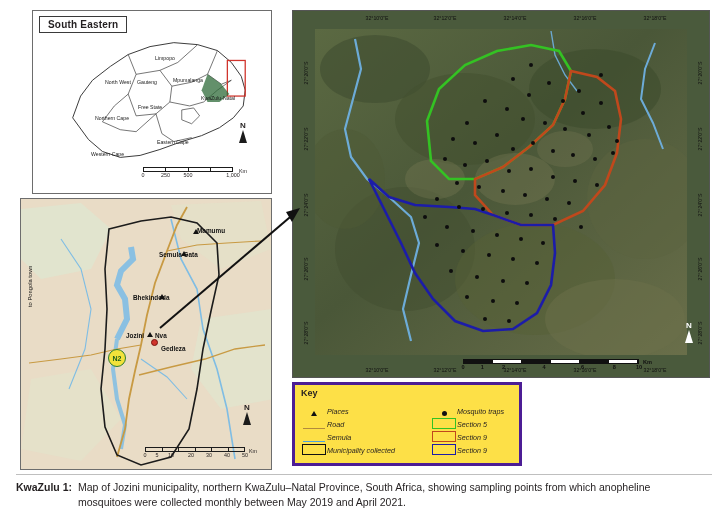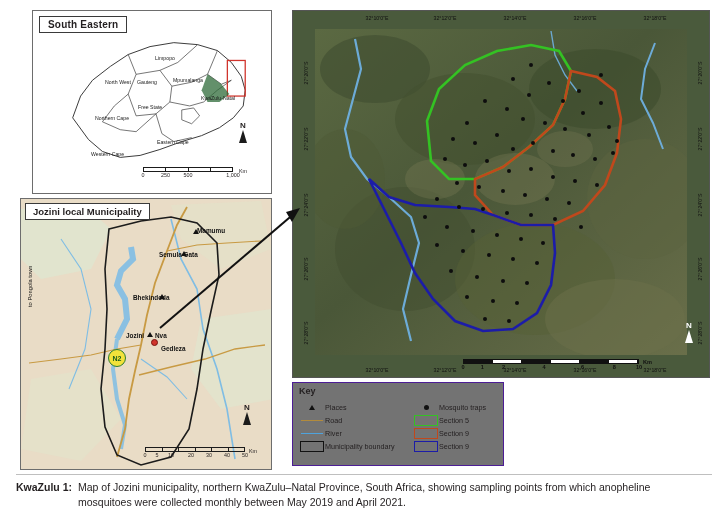--- a/index.html
+++ b/index.html
@@ -66,26 +66,26 @@
   .trap{position:absolute;width:4px;height:4px;border-radius:50%;background:#0d0d0d;}
   .sat-scale{position:absolute;left:170px;bottom:4px;z-index:10;}
   .sat-scale .bar{display:flex;height:5px;border:.6px solid #111;box-sizing:border-box;background:#fff;}
   .sat-scale .bar div{flex:1;border-right:.6px solid #111;box-sizing:border-box;}
   .sat-scale .bar div:nth-child(odd){background:#111;}
   .sat-scale .ticks{position:relative;height:9px;}
   .sat-scale .ticks span{position:absolute;top:0;font-size:5.6px;transform:translateX(-50%);color:#111;font-weight:bold;}
 
   
   .key-panel{
-    position:absolute;left:292px;top:382px;width:212px;height:84px;
-    border:1px solid #4c1d95;background:#737373;box-sizing:border-box;
+    position:absolute;left:292px;top:382px;width:230px;height:84px;
+    border:3px solid #4c1d95;background:#fde047;box-sizing:border-box;
   }
   .key-title{position:absolute;left:6px;top:3px;font-size:9px;font-weight:bold;}
   .key-col{position:absolute;font-size:7.2px;}
-  .key-row{display:flex;align-items:center;height:13px;}
+  .key-row{display:flex;align-items:flex-end;height:13px;font-style:italic;}
   .key-row .sym{width:26px;display:flex;align-items:center;justify-content:center;flex:0 0 26px;}
   .key-row .txt{white-space:nowrap;}
   .sym-tri{width:0;height:0;border-left:3.2px solid transparent;border-right:3.2px solid transparent;border-bottom:5.5px solid #111;}
   .sym-dot{width:5px;height:5px;border-radius:50%;background:#111;}
   .sym-line{width:22px;height:0;border-top:1.6px solid #b28b3c;}
   .sym-line.river{border-top:1.3px solid #4ea3dd;}
   .sym-box{width:22px;height:9px;border:1.4px solid #111;}
   .sym-box.s2{border-color:#34c223;}
   .sym-box.s9{border-color:#c0481c;}
   .sym-box.s8{border-color:#1c1ca8;}
@@ -172,21 +172,20 @@
       <path d="M120,160 L146,178 L166,200" fill="none" stroke="#7fbde4" stroke-width="1.1"></path>
 
       <path d="M96,258 L104,230 L108,200 L114,172 L120,146 L126,116 L134,84 L146,52 L156,26 L166,8" fill="none" stroke="#c89a43" stroke-width="1.8"></path>
       <path d="M118,176 L150,168 L184,160 L214,150 L244,146" fill="none" stroke="#c89a43" stroke-width="1.3"></path>
       <path d="M120,146 L96,150 L70,156 L40,160 L8,164" fill="none" stroke="#c89a43" stroke-width="1.1"></path>
       <path d="M146,52 L176,46 L206,44 L240,42" fill="none" stroke="#c89a43" stroke-width="1.1"></path>
 
       <path d="M88,30 L120,22 L150,18 L176,24 L196,44 L198,76 L190,112 L182,150 L176,190 L168,230 L150,258 L120,266 L96,256 L84,228 L80,190 L84,150 L86,110 L84,70 Z" fill="none" stroke="#1b1b1b" stroke-width="1.6"></path>
     </svg>
 
-    <div class="jz-title">Jozini local Municipality</div>
 
     <div class="place-tri" style="left:172px;top:30px;"></div>
     <div class="jz-label" style="left:176px;top:28px;">Mamumu</div>
 
     <div class="place-tri" style="left:160px;top:52px;"></div>
     <div class="jz-label" style="left:138px;top:52px;">Semula Gata</div>
 
     <div class="place-tri" style="left:138px;top:95px;"></div>
     <div class="jz-label" style="left:112px;top:95px;">Bhekindoda</div>
 
@@ -406,31 +405,31 @@
       <div class="key-row">
         <span class="sym">
             <span class="sym-line"></span>
           </span>
         <span class="txt">Road</span>
       </div>
       <div class="key-row">
         <span class="sym">
             <span class="sym-line river"></span>
           </span>
-        <span class="txt">River</span>
+        <span class="txt">Semula</span>
       </div>
       <div class="key-row">
         <span class="sym">
             <span class="sym-box"></span>
           </span>
-        <span class="txt">Municipality boundary</span>
-      </div>
-    </div>
-
-    <div class="key-col" style="left:120px;top:18px;">
+        <span class="txt">Municipality collected</span>
+      </div>
+    </div>
+
+    <div class="key-col" style="left:136px;top:18px;">
       <div class="key-row">
         <span class="sym">
             <span class="sym-dot"></span>
           </span>
         <span class="txt">Mosquito traps</span>
       </div>
       <div class="key-row">
         <span class="sym">
             <span class="sym-box s2"></span>
           </span>

